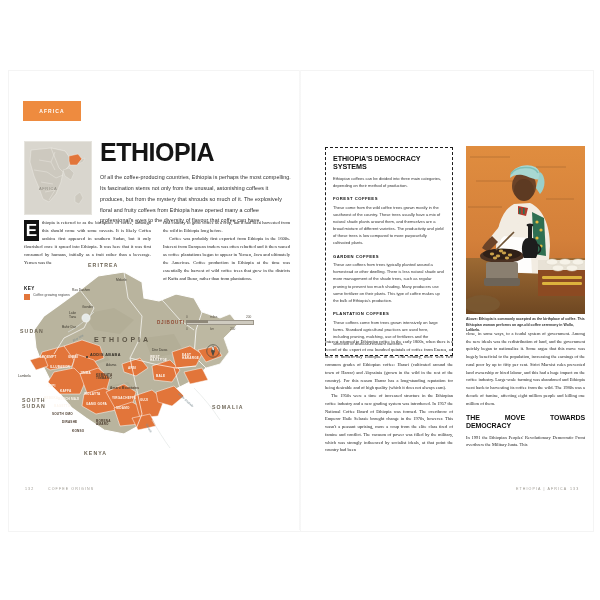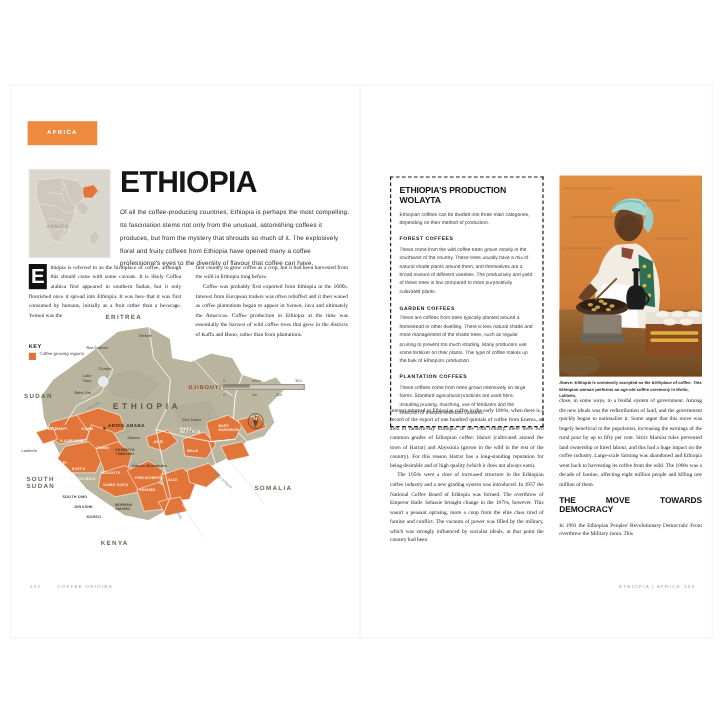--- a/index.html
+++ b/index.html
@@ -300,21 +300,21 @@
     <div class="mlabel region" style="left:132px;top:106px;">BALE</div>
     <div class="mlabel region" style="left:126px;top:88px;width:22px;white-space:normal;line-height:1.1">WEST HARARGE</div>
     <div class="mlabel region" style="left:158px;top:86px;width:22px;white-space:normal;line-height:1.1">EAST HARARGE</div>
     <div class="mlabel region-d" style="left:86px;top:118px;">Amaro Mountains</div>
   </div>
 
   <div class="footer f-left-num">132</div>
   <div class="footer f-left-txt">COFFEE ORIGINS</div>
 
   <div class="prodbox">
-    <div class="prod-h1">ETHIOPIA'S PRODUCTION WOLAYTA</div>
+    <div class="prod-h1">ETHIOPIA'S DEMOCRACY SYSTEMS</div>
     <div class="prod-intro">Ethiopian coffees can be divided into three main categories, depending on their method of production.</div>
 
     <div class="prod-h2">FOREST COFFEES</div>
     <div class="prod-p">These come from the wild coffee trees grown mostly in the southwest of the country. These trees usually have a mix of natural shade plants around them, and themselves are a broad mixture of different varieties. The productivity and yield of these trees is low compared to more purposefully cultivated plants.</div>
 
     <div class="prod-h2">GARDEN COFFEES</div>
     <div class="prod-p">These are coffees from trees typically planted around a homestead or other dwelling. There is less natural shade and more management of the shade trees, such as regular pruning to prevent too much shading. Many producers use some fertilizer on their plants. This type of coffee makes up the bulk of Ethiopia's production.</div>
 
     <div class="prod-h2">PLANTATION COFFEES</div>
     <div class="prod-p">These coffees come from trees grown intensively on large farms. Standard agricultural practices are used here, including pruning, mulching, use of fertilizers and the selection of disease-resistant varieties.</div>

